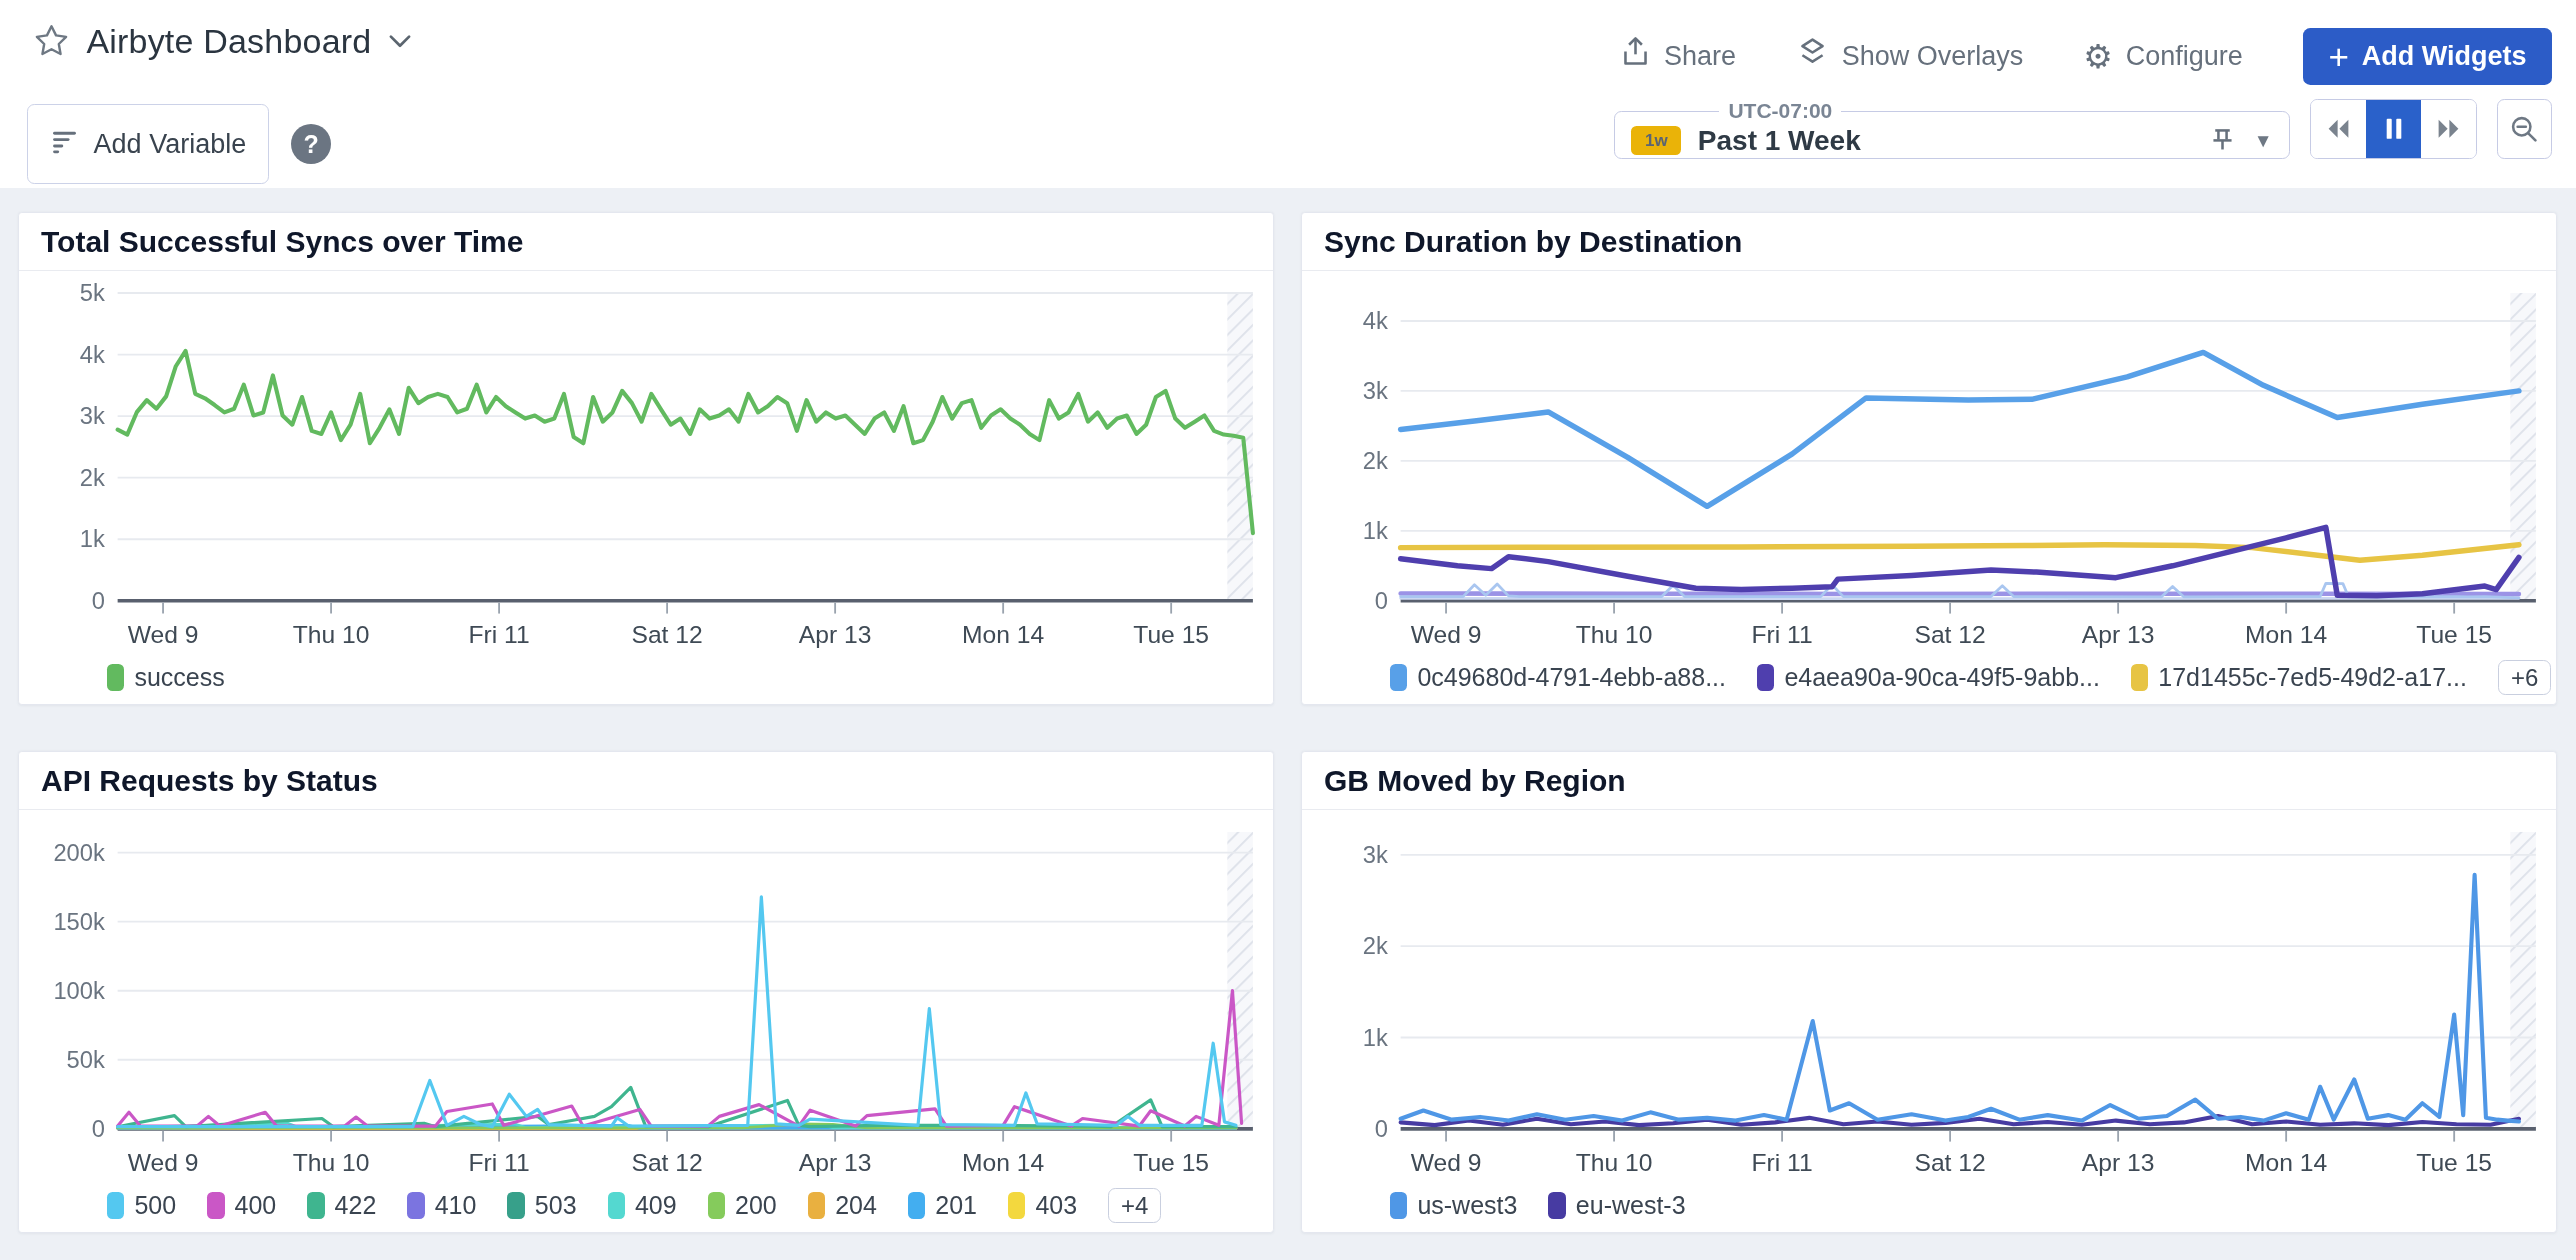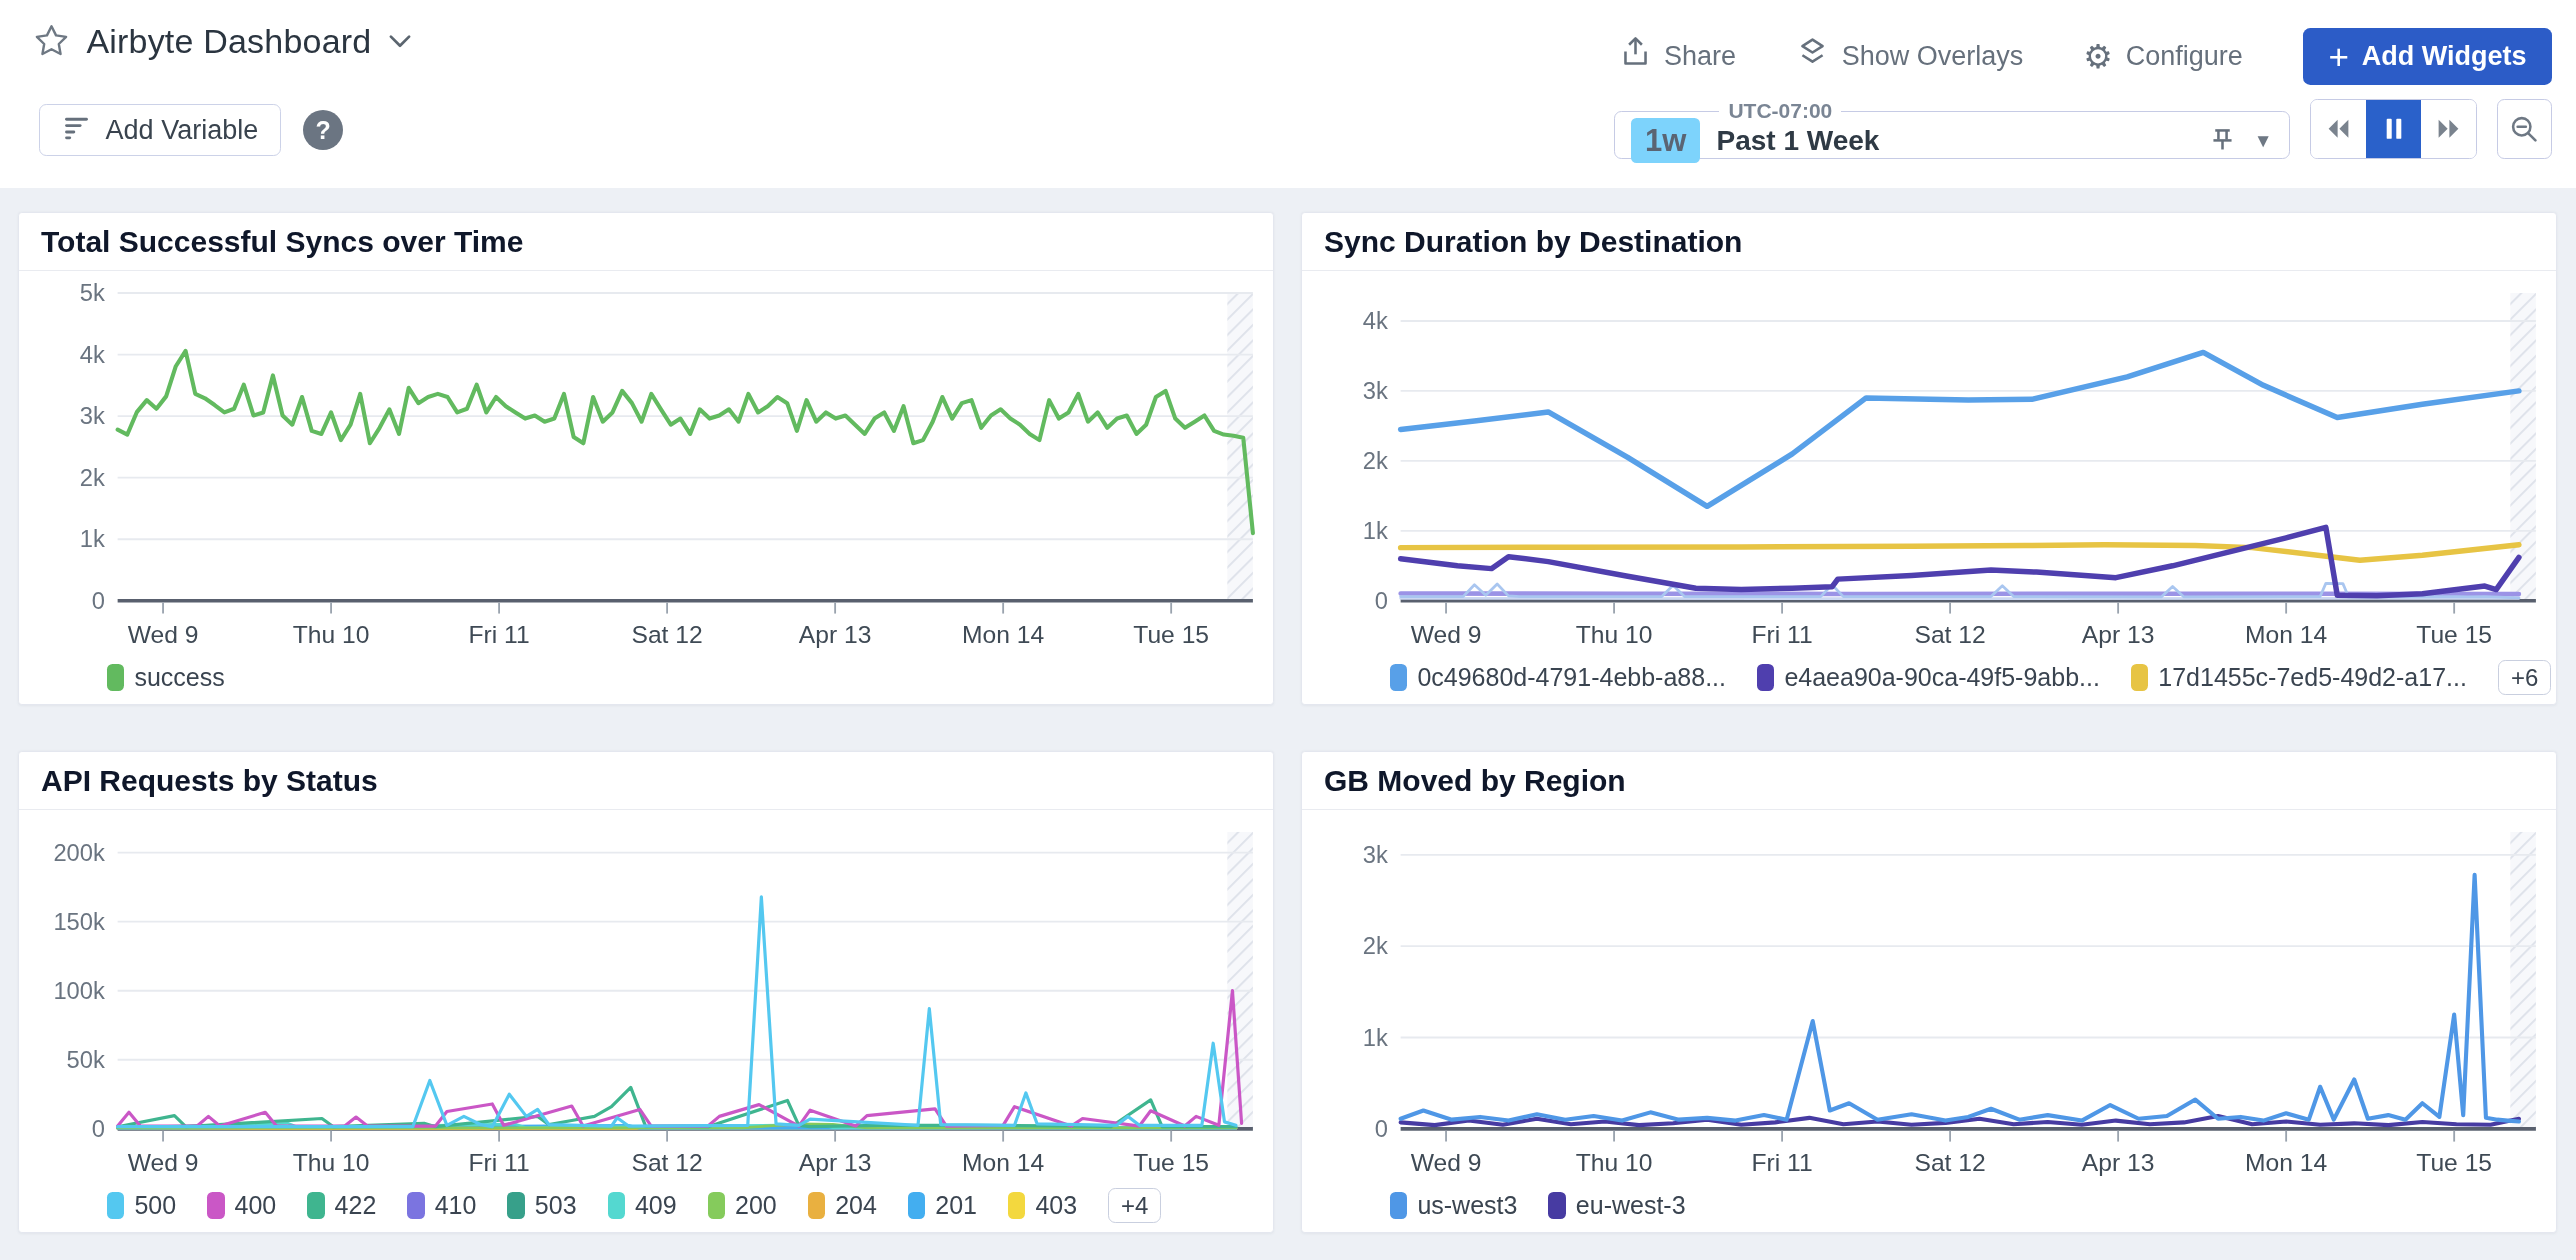--- a/index.html
+++ b/index.html
@@ -15,28 +15,28 @@
   .header-actions{position:absolute;top:28px;right:24px;display:flex;align-items:center;gap:60px;}
   .h-action{display:flex;align-items:center;gap:12.8px;background:none;border:none;
             font-family:inherit;font-size:27px;color:#66707c;cursor:pointer;padding:0;}
   .h-action .glyph{font-size:33px;line-height:1;color:#66707c;}
   .btn-primary{display:flex;align-items:center;gap:12.8px;background:#2c5cc7;color:#fff;
                border:none;border-radius:7.3px;padding:12.8px 25.6px;font-family:inherit;
                font-size:27px;font-weight:700;cursor:pointer;}
   .btn-primary .plus{font-size:35px;font-weight:400;line-height:25.6px;}
   .row2-left{position:absolute;top:104px;left:27px;display:flex;align-items:center;gap:22px;}
   .btn-outline{display:flex;align-items:center;gap:14.6px;background:#fff;border:1.4px solid #ccd2e8;
-               border-radius:7.3px;padding:7px 22px;font-family:inherit;font-size:27px;color:#39434e;cursor:pointer;margin-left:12px;}
+               border-radius:7.3px;padding:21px 22px;font-family:inherit;font-size:27px;color:#39434e;cursor:pointer;}
   .help-circle{width:40px;height:40px;border-radius:50%;background:#6b7582;color:#fff;
                font-size:25px;font-weight:700;display:flex;align-items:center;justify-content:center;cursor:pointer;}
   .time-cluster{position:absolute;top:99px;right:24px;display:flex;align-items:center;gap:20px;font-weight:bold;}
   fieldset.time-picker{position:relative;margin:0;width:676px;height:60px;border:1.4px solid #c6cbe5;
                border-radius:7.3px;display:flex;align-items:center;gap:16.4px;padding:0 16.4px;cursor:pointer;box-sizing:border-box;}
   fieldset.time-picker legend{font-size:21px;color:#7a8594;padding:0 9px;margin-left:88px;}
-  .chip{background:#7dd3fc;border-radius:5.5px;padding:4.6px 13.7px;font-size:31px;color:#5a6473;}
+  .chip{background:#eab308;border-radius:5.5px;padding:4.6px 13.7px;font-size:17px;color:#5a6473;}
   .range-label{font-size:28px;color:#2f3a45;}
   .tp-spacer{flex:1;}
   .caret{font-size:19px;color:#6e7884;}
   .controls{display:flex;border:1.4px solid #c6cbe5;border-radius:7.3px;overflow:hidden;height:60px;box-sizing:border-box;}
   .controls button{width:55px;border:none;background:#fff;display:flex;align-items:center;justify-content:center;cursor:pointer;}
   .controls button.active{background:#2a61ca;}
   .sq-btn{width:55px;height:60px;background:#fff;border:1.4px solid #c6cbe5;border-radius:7.3px;
           display:flex;align-items:center;justify-content:center;cursor:pointer;box-sizing:border-box;}
 
   

